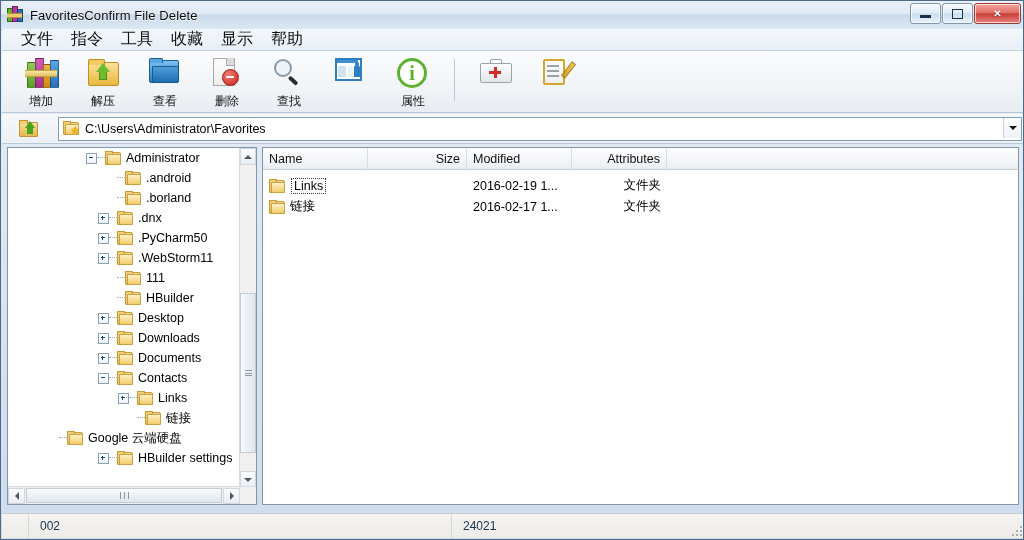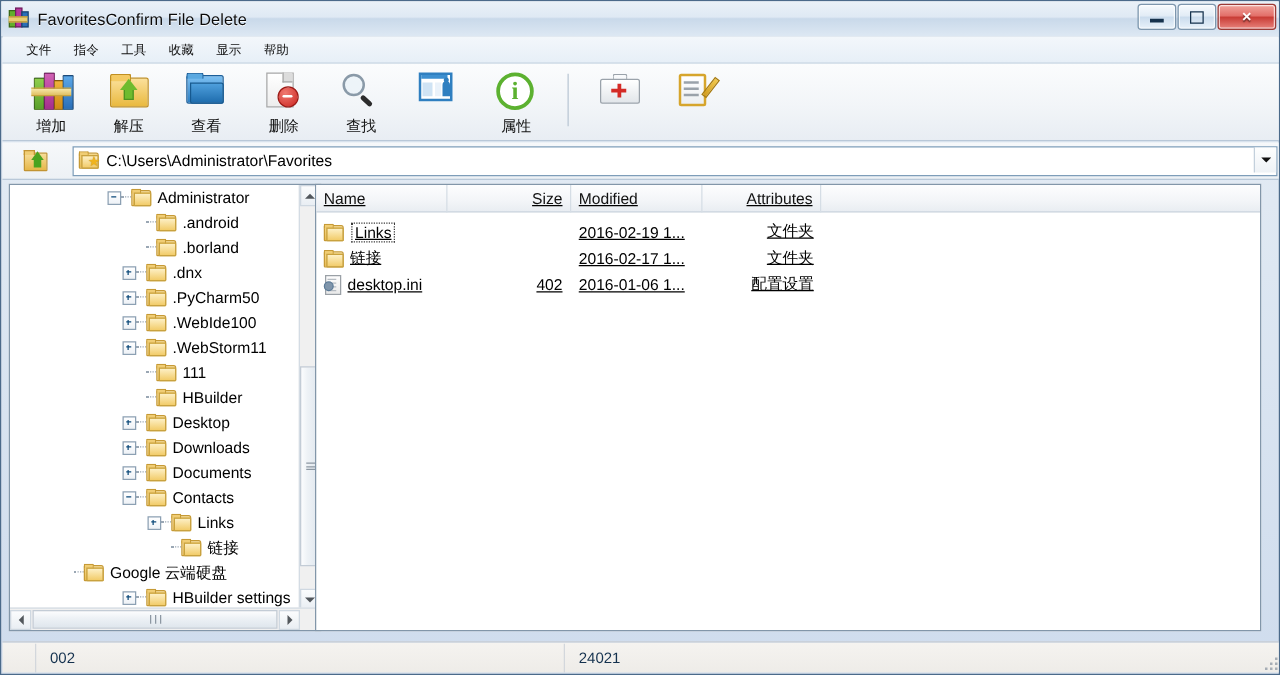--- a/index.html
+++ b/index.html
@@ -63,21 +63,21 @@
   .menubar {
     position: absolute; left: 1px; top: 28px;
     width: 1022px; height: 22px;
     background: linear-gradient(to bottom, #f3f7fb 0%, #e7eff7 100%);
     border-bottom: 1px solid #c3d2e0;
     display: flex; align-items: center;
     padding-left: 10px;
     box-sizing: border-box;
   }
   .menu-item {
-    font-size: 10px; color: #111;
+    font-size: 16px; color: #111;
     padding: 2px 9px;
     cursor: default;
   }
 
   
   .toolbar {
     position: absolute; left: 1px; top: 50px;
     width: 1022px; height: 62px;
     background: linear-gradient(to bottom, #fbfcfd 0%, #f2f5f8 55%, #e8edf3 100%);
     border-bottom: 1px solid #b9c8d8;
@@ -263,27 +263,26 @@
     background: linear-gradient(to bottom, #fcfdfe 0%, #eef2f6 40%, #dfe6ed 100%);
     border: 1px solid #c3ccd6;
     box-sizing: border-box;
     display: flex; align-items: center; justify-content: center;
   }
   .grip-v { display: flex; }
   .grip-v div { width: 1px; height: 7px; background: #8d98a3; margin: 0 1.5px; }
 
   
   .list-pane {
-    position: absolute; left: 251px; top: 146px;
+    position: absolute; left: 261px; top: 146px;
     width: 757px; height: 358px;
     background: #ffffff;
     border: 1px solid #8296a9;
     box-sizing: border-box;
     overflow: hidden;
-    text-decoration: underline;
   }
   .col-head {
     height: 22px; width: 100%;
     background: linear-gradient(to bottom, #fdfdfe 0%, #f3f5f8 60%, #e9edf2 100%);
     border-bottom: 1px solid #c5cfda;
     display: flex; align-items: center;
     box-sizing: border-box;
     position: relative;
   }
   .col {
@@ -670,32 +669,20 @@
         <div class="folder-ico">
             <div class="fld">
               <div class="back"></div>
               <div class="tab"></div>
               <div class="front"></div>
             </div>
           </div>
         <span class="tree-label">.PyCharm50</span>
       </div>
 
-      <div class="tree-row" style="padding-left:90px">
-        <div class="expander plus"></div>
-        <div class="dash"></div>
-        <div class="folder-ico">
-            <div class="fld">
-              <div class="back"></div>
-              <div class="tab"></div>
-              <div class="front"></div>
-            </div>
-          </div>
-        <span class="tree-label">.WebIde100</span>
-      </div>
 
       <div class="tree-row" style="padding-left:90px">
         <div class="expander plus"></div>
         <div class="dash"></div>
         <div class="folder-ico">
             <div class="fld">
               <div class="back"></div>
               <div class="tab"></div>
               <div class="front"></div>
             </div>
@@ -903,40 +890,20 @@
               <div class="front"></div>
             </div>
           <span>链接</span>
         </div>
       </div>
       <div class="fc-size"></div>
       <div class="fc-mod">2016-02-17 1...</div>
       <div class="fc-attr">文件夹</div>
     </div>
 
-    <div class="file-row">
-      <div class="fc-namewrap">
-        <div class="namecell">
-          <div class="ini-ico">
-            <div class="page"></div>
-            <div class="lines">
-                <div></div>
-                <div></div>
-                <div></div>
-                <div></div>
-              </div>
-            <div class="gear"></div>
-          </div>
-          <span>desktop.ini</span>
-        </div>
-      </div>
-      <div class="fc-size">402</div>
-      <div class="fc-mod">2016-01-06 1...</div>
-      <div class="fc-attr">配置设置</div>
-    </div>
 
   </div>
 
   <div class="statusbar">
     <div class="sb-ico-cell"></div>
     <div class="sb-cell1">002</div>
     <div class="sb-cell2">24021</div>
     <div class="resize-grip">
       <i style="right:0;bottom:0"></i>
         <i style="right:4px;bottom:0"></i>

